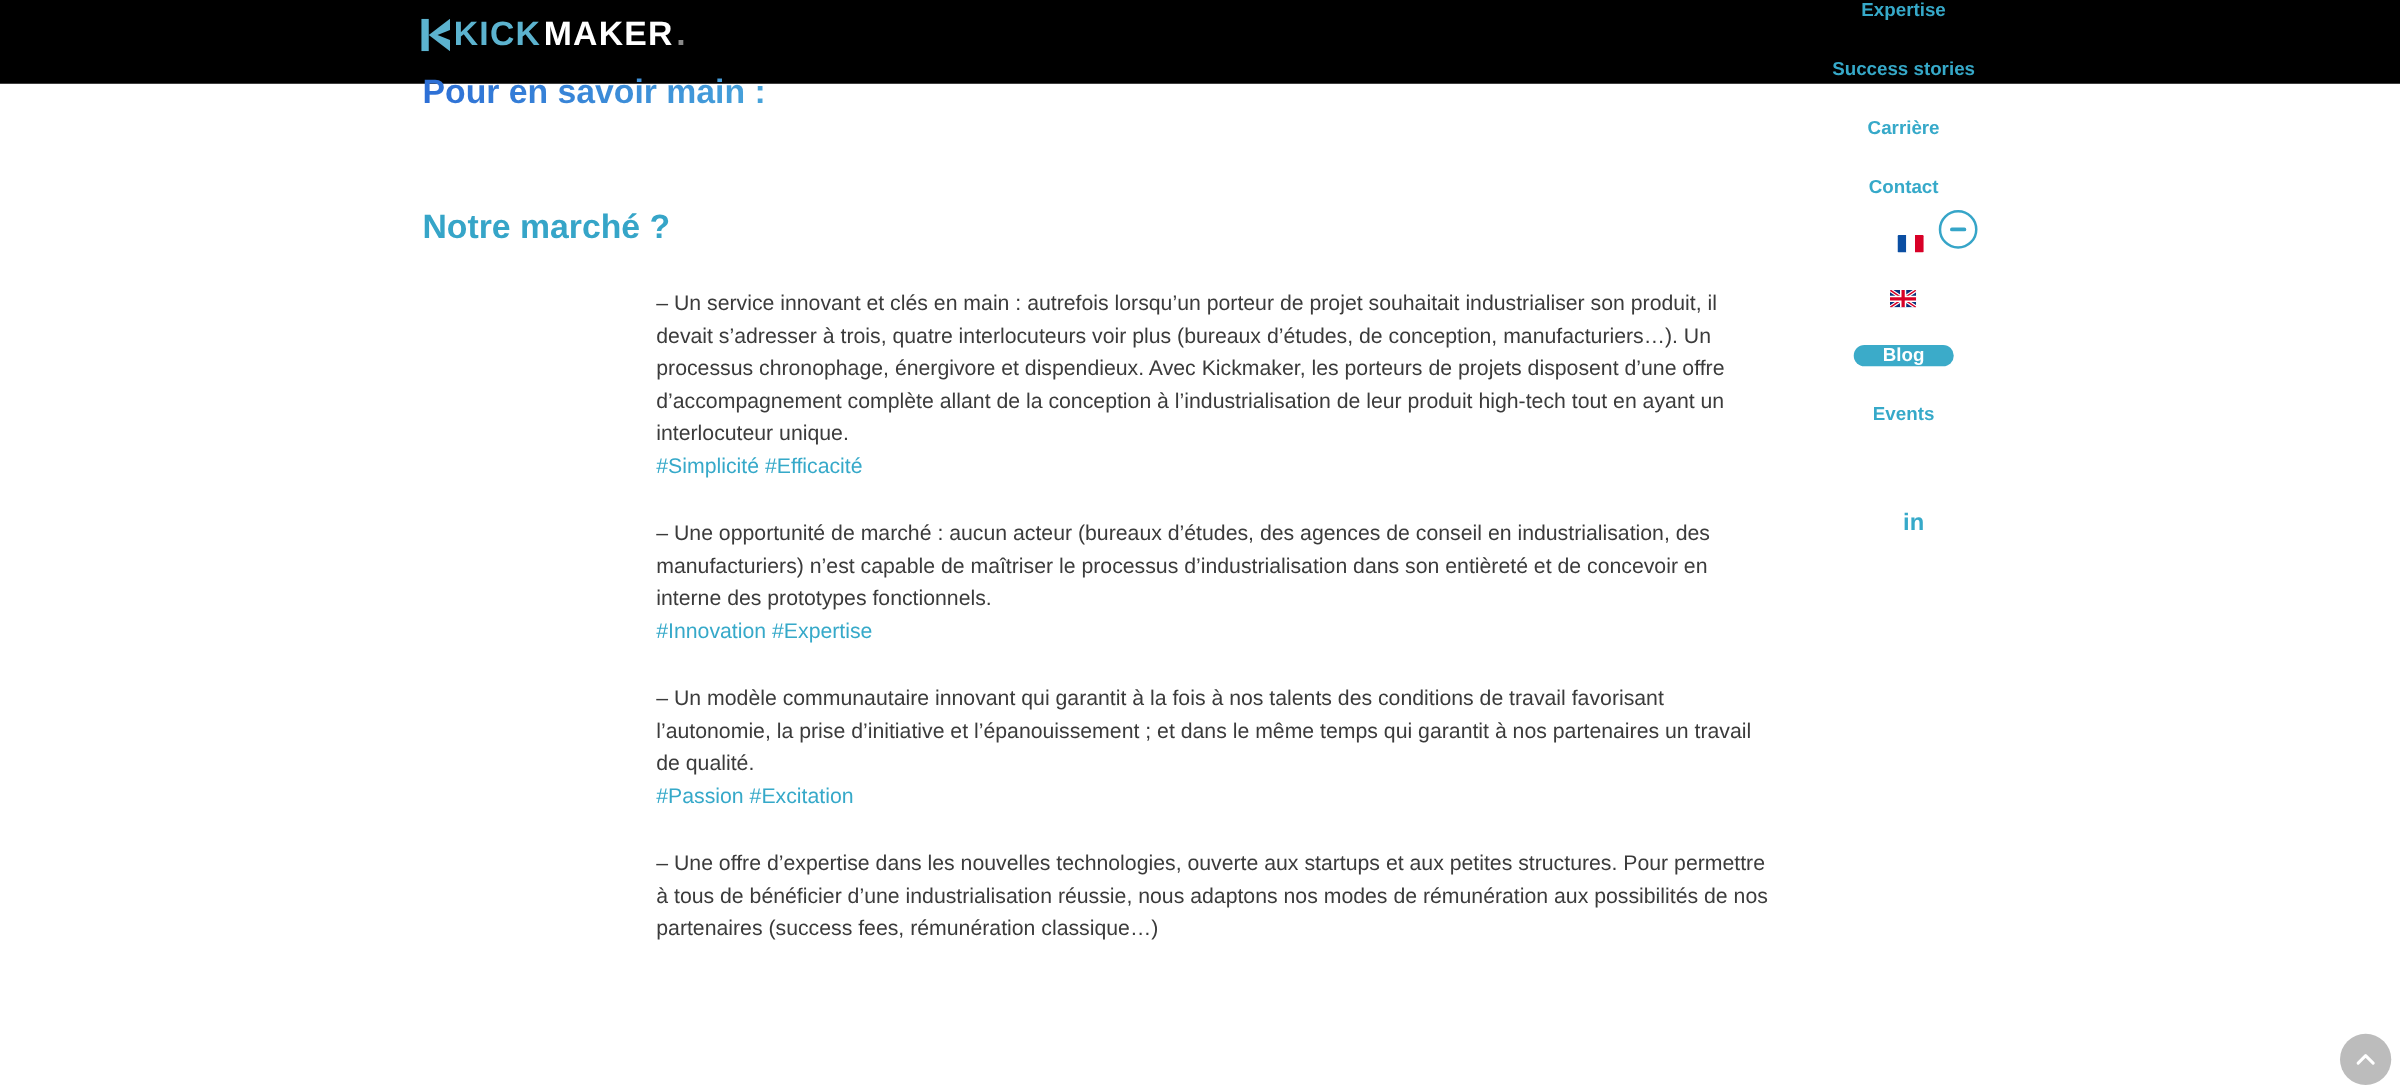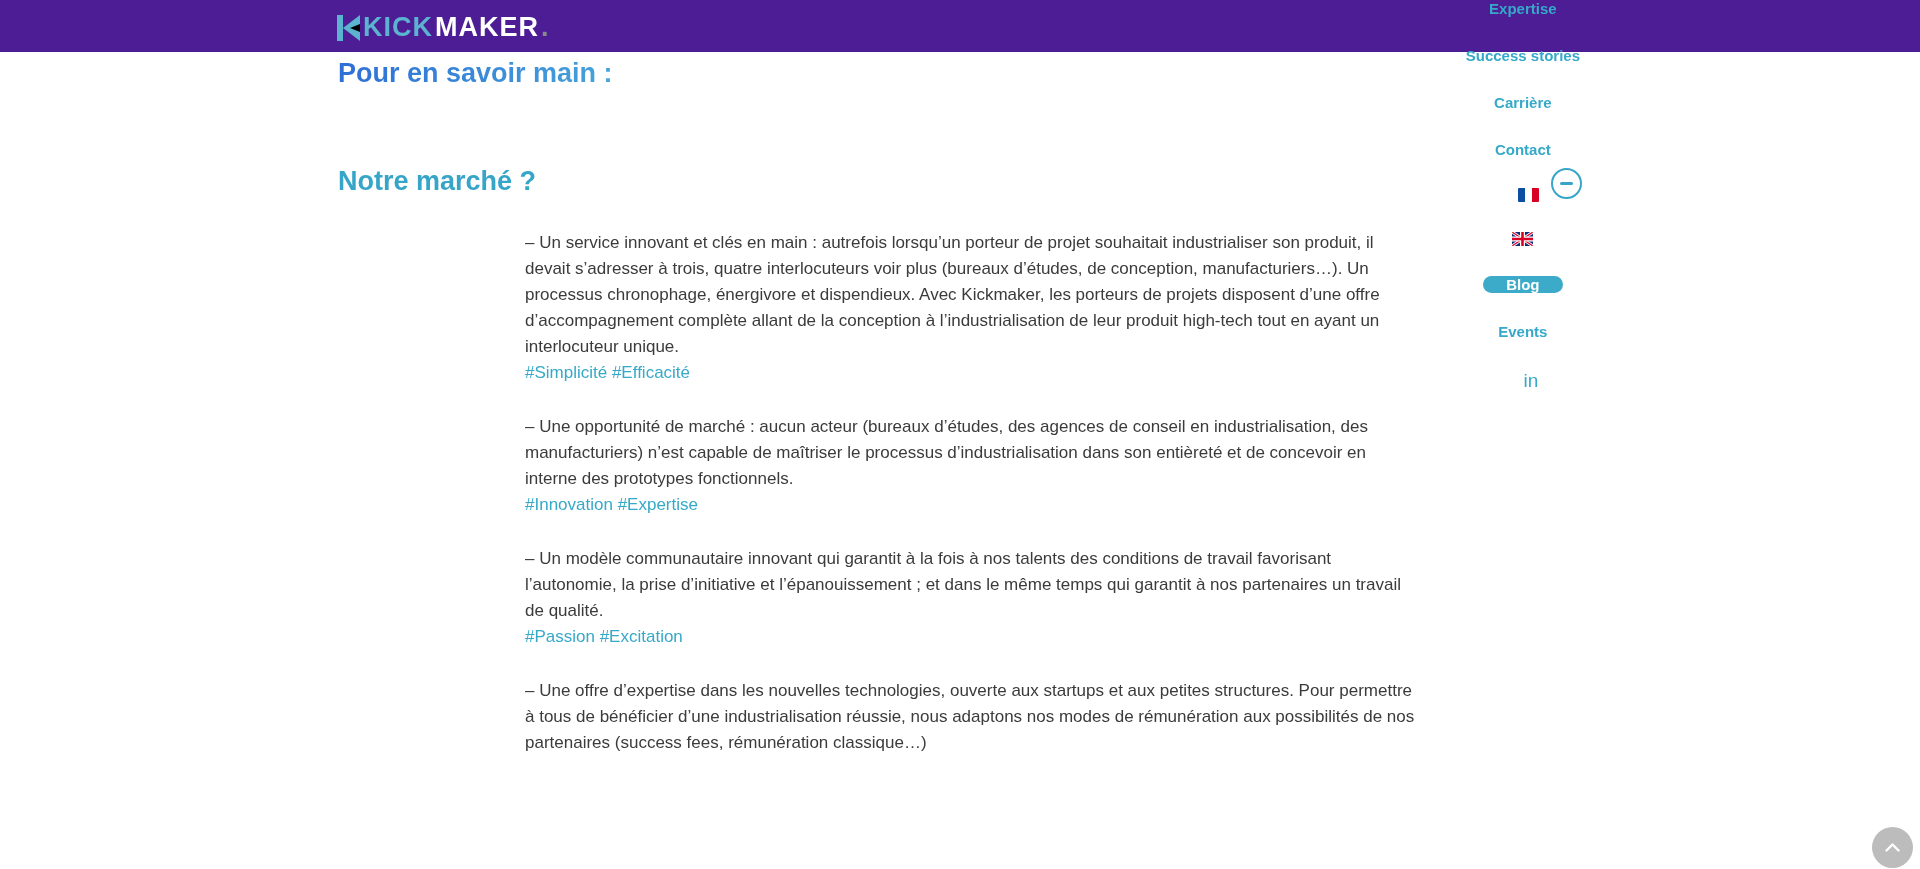--- a/index.html
+++ b/index.html
@@ -8,22 +8,22 @@
     font-family: "Liberation Sans", sans-serif;
     background: #ffffff;
     position: relative;
     overflow: hidden;
   }
 
   
   .header {
     position: absolute;
     top: 0; left: 0;
-    width: 1920px; height: 52px;
-    background: #4c1d95;
+    width: 1920px; height: 67px;
+    background: #000000;
     display: flex;
     align-items: center;
   }
   .logo {
     position: absolute;
     left: 337px; top: 0;
     height: 55px;
     display: flex;
     align-items: center;
     cursor: pointer;
@@ -76,23 +76,24 @@
     border: none;
     border-radius: 18px;
     height: 35px;
     padding: 0 23px;
     cursor: pointer;
     font-family: "Liberation Sans", sans-serif;
   }
   .linkedin {
     color: #36a9c9;
     font-size: 19px;
-    font-weight: 400;
+    font-weight: 700;
     cursor: pointer;
     margin-left: 16px;
+    margin-top: 38px;
   }
 
   
   .section-title {
     position: absolute;
     left: 338px; top: 58px;
     font-size: 27px;
     font-weight: 700;
     background: linear-gradient(90deg, #2d6fd6 0%, #47a3da 100%);
     -webkit-background-clip: text;

